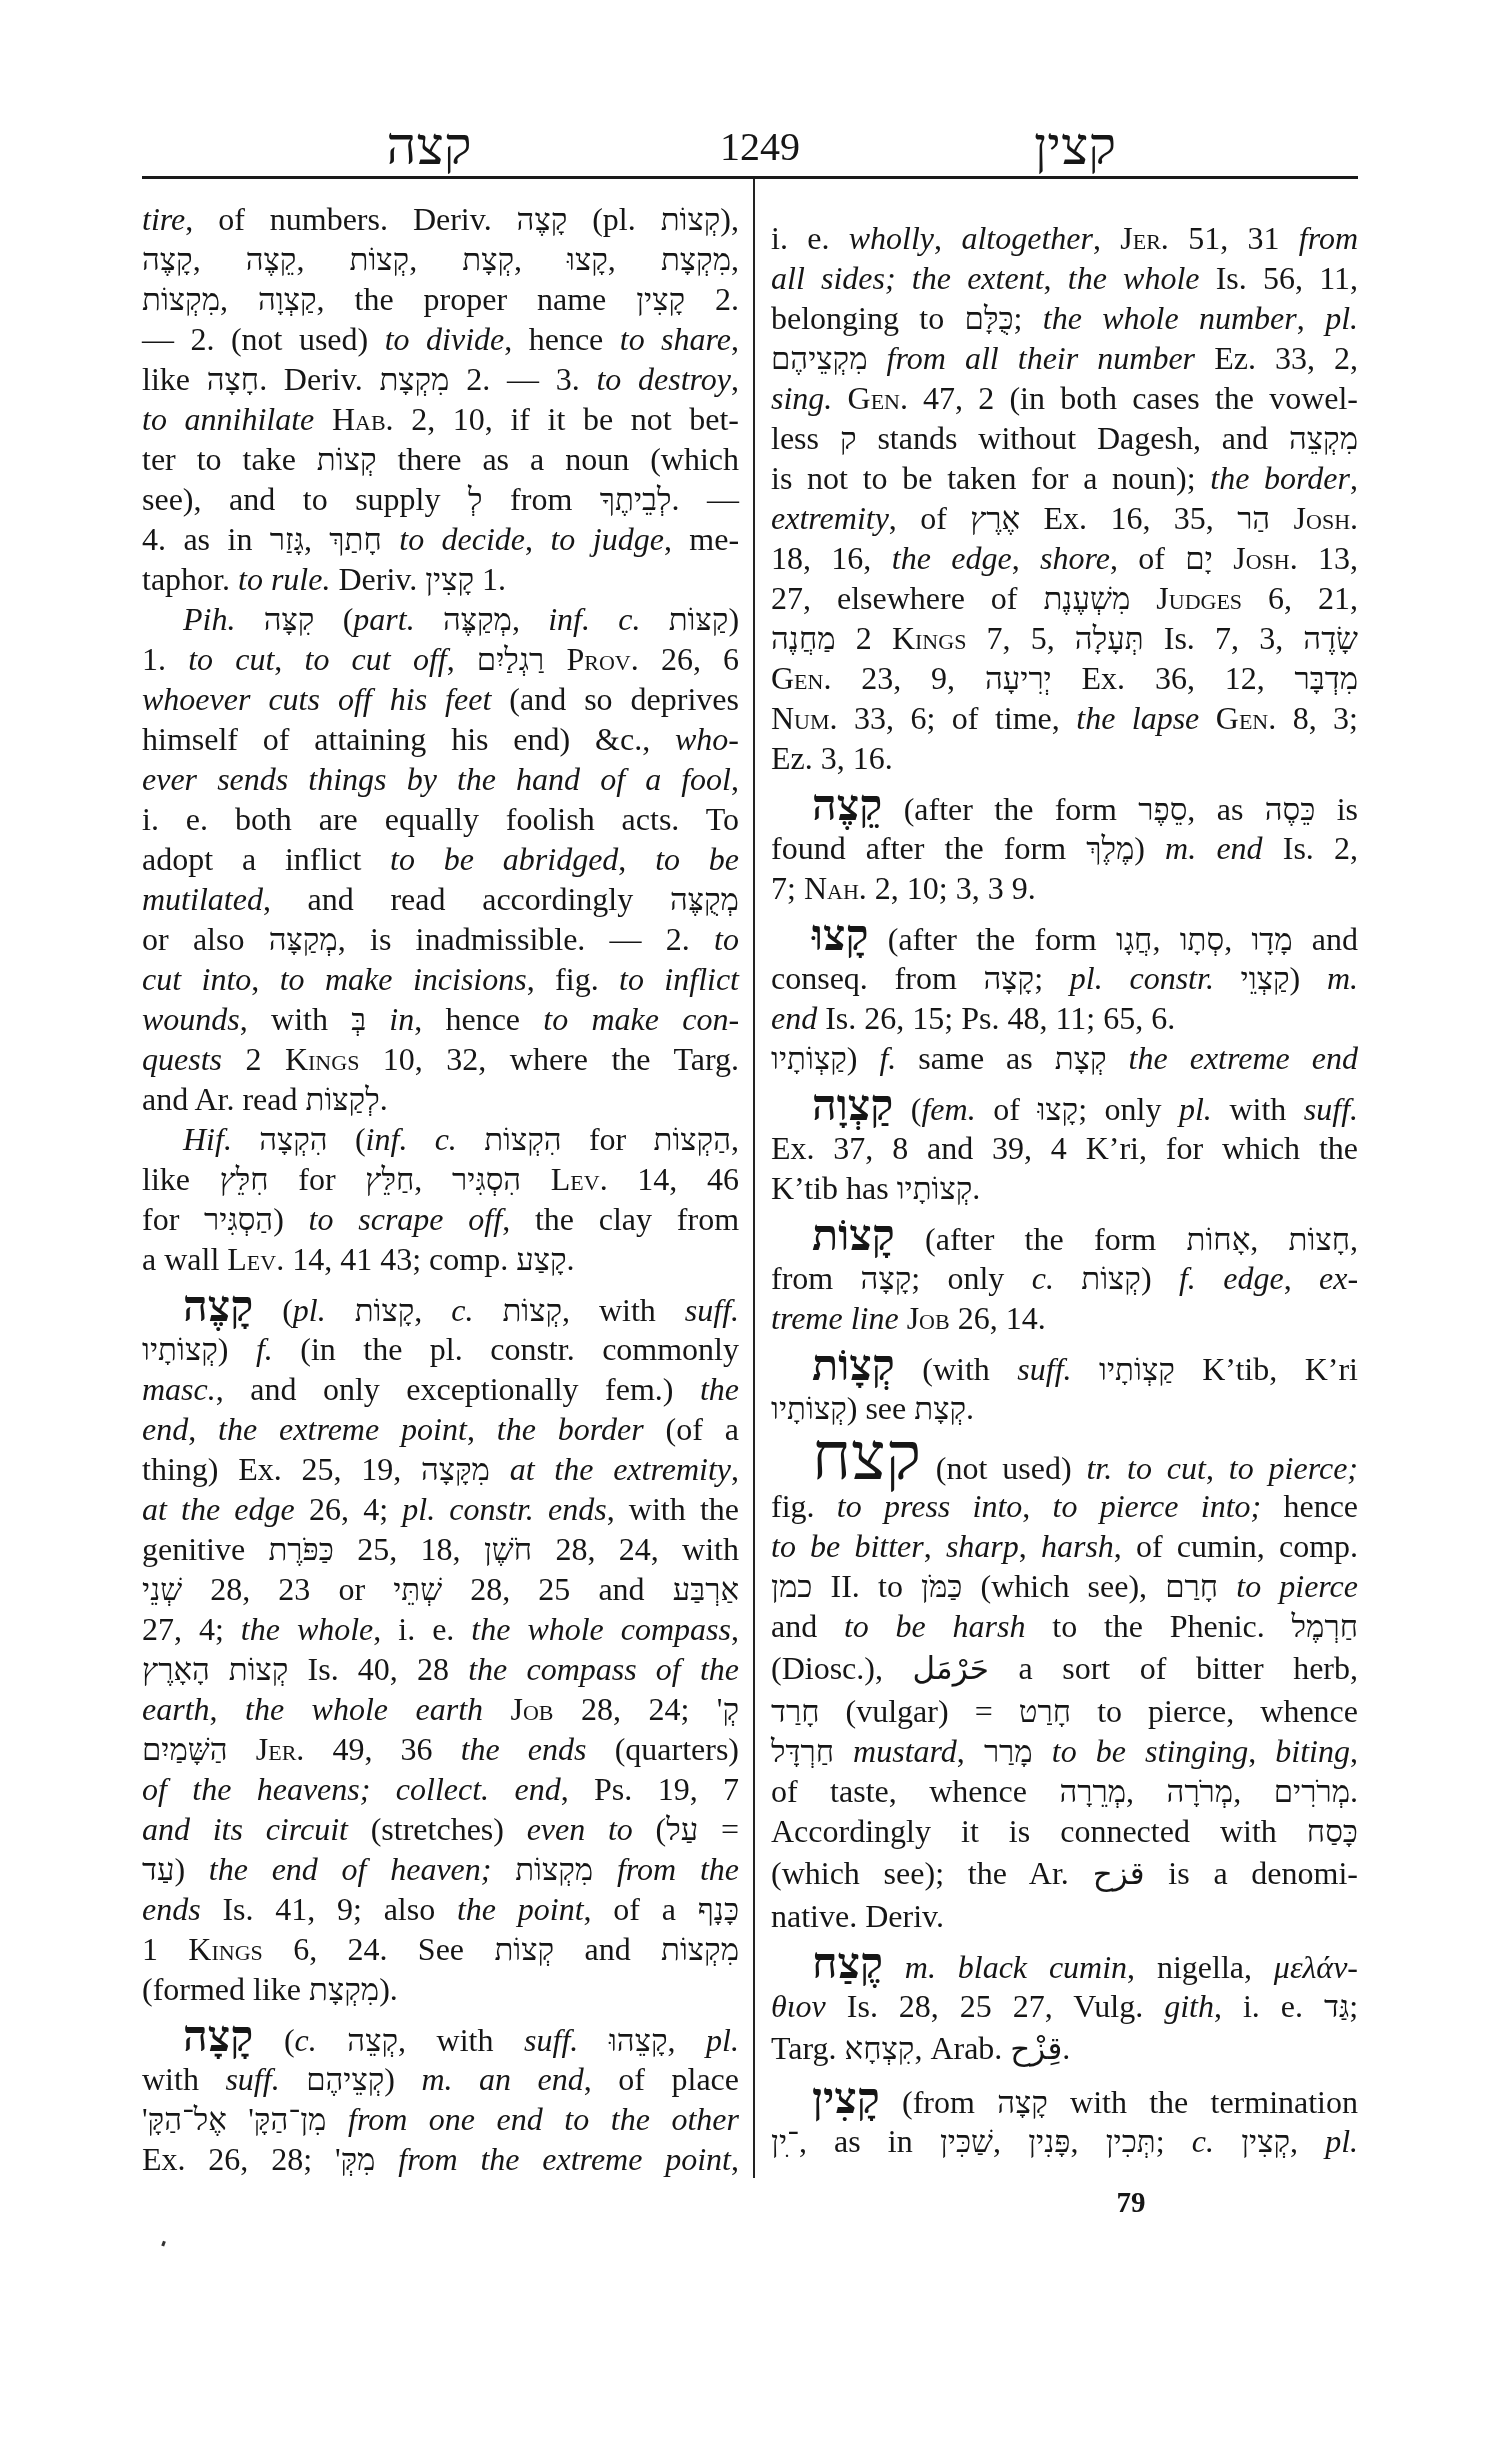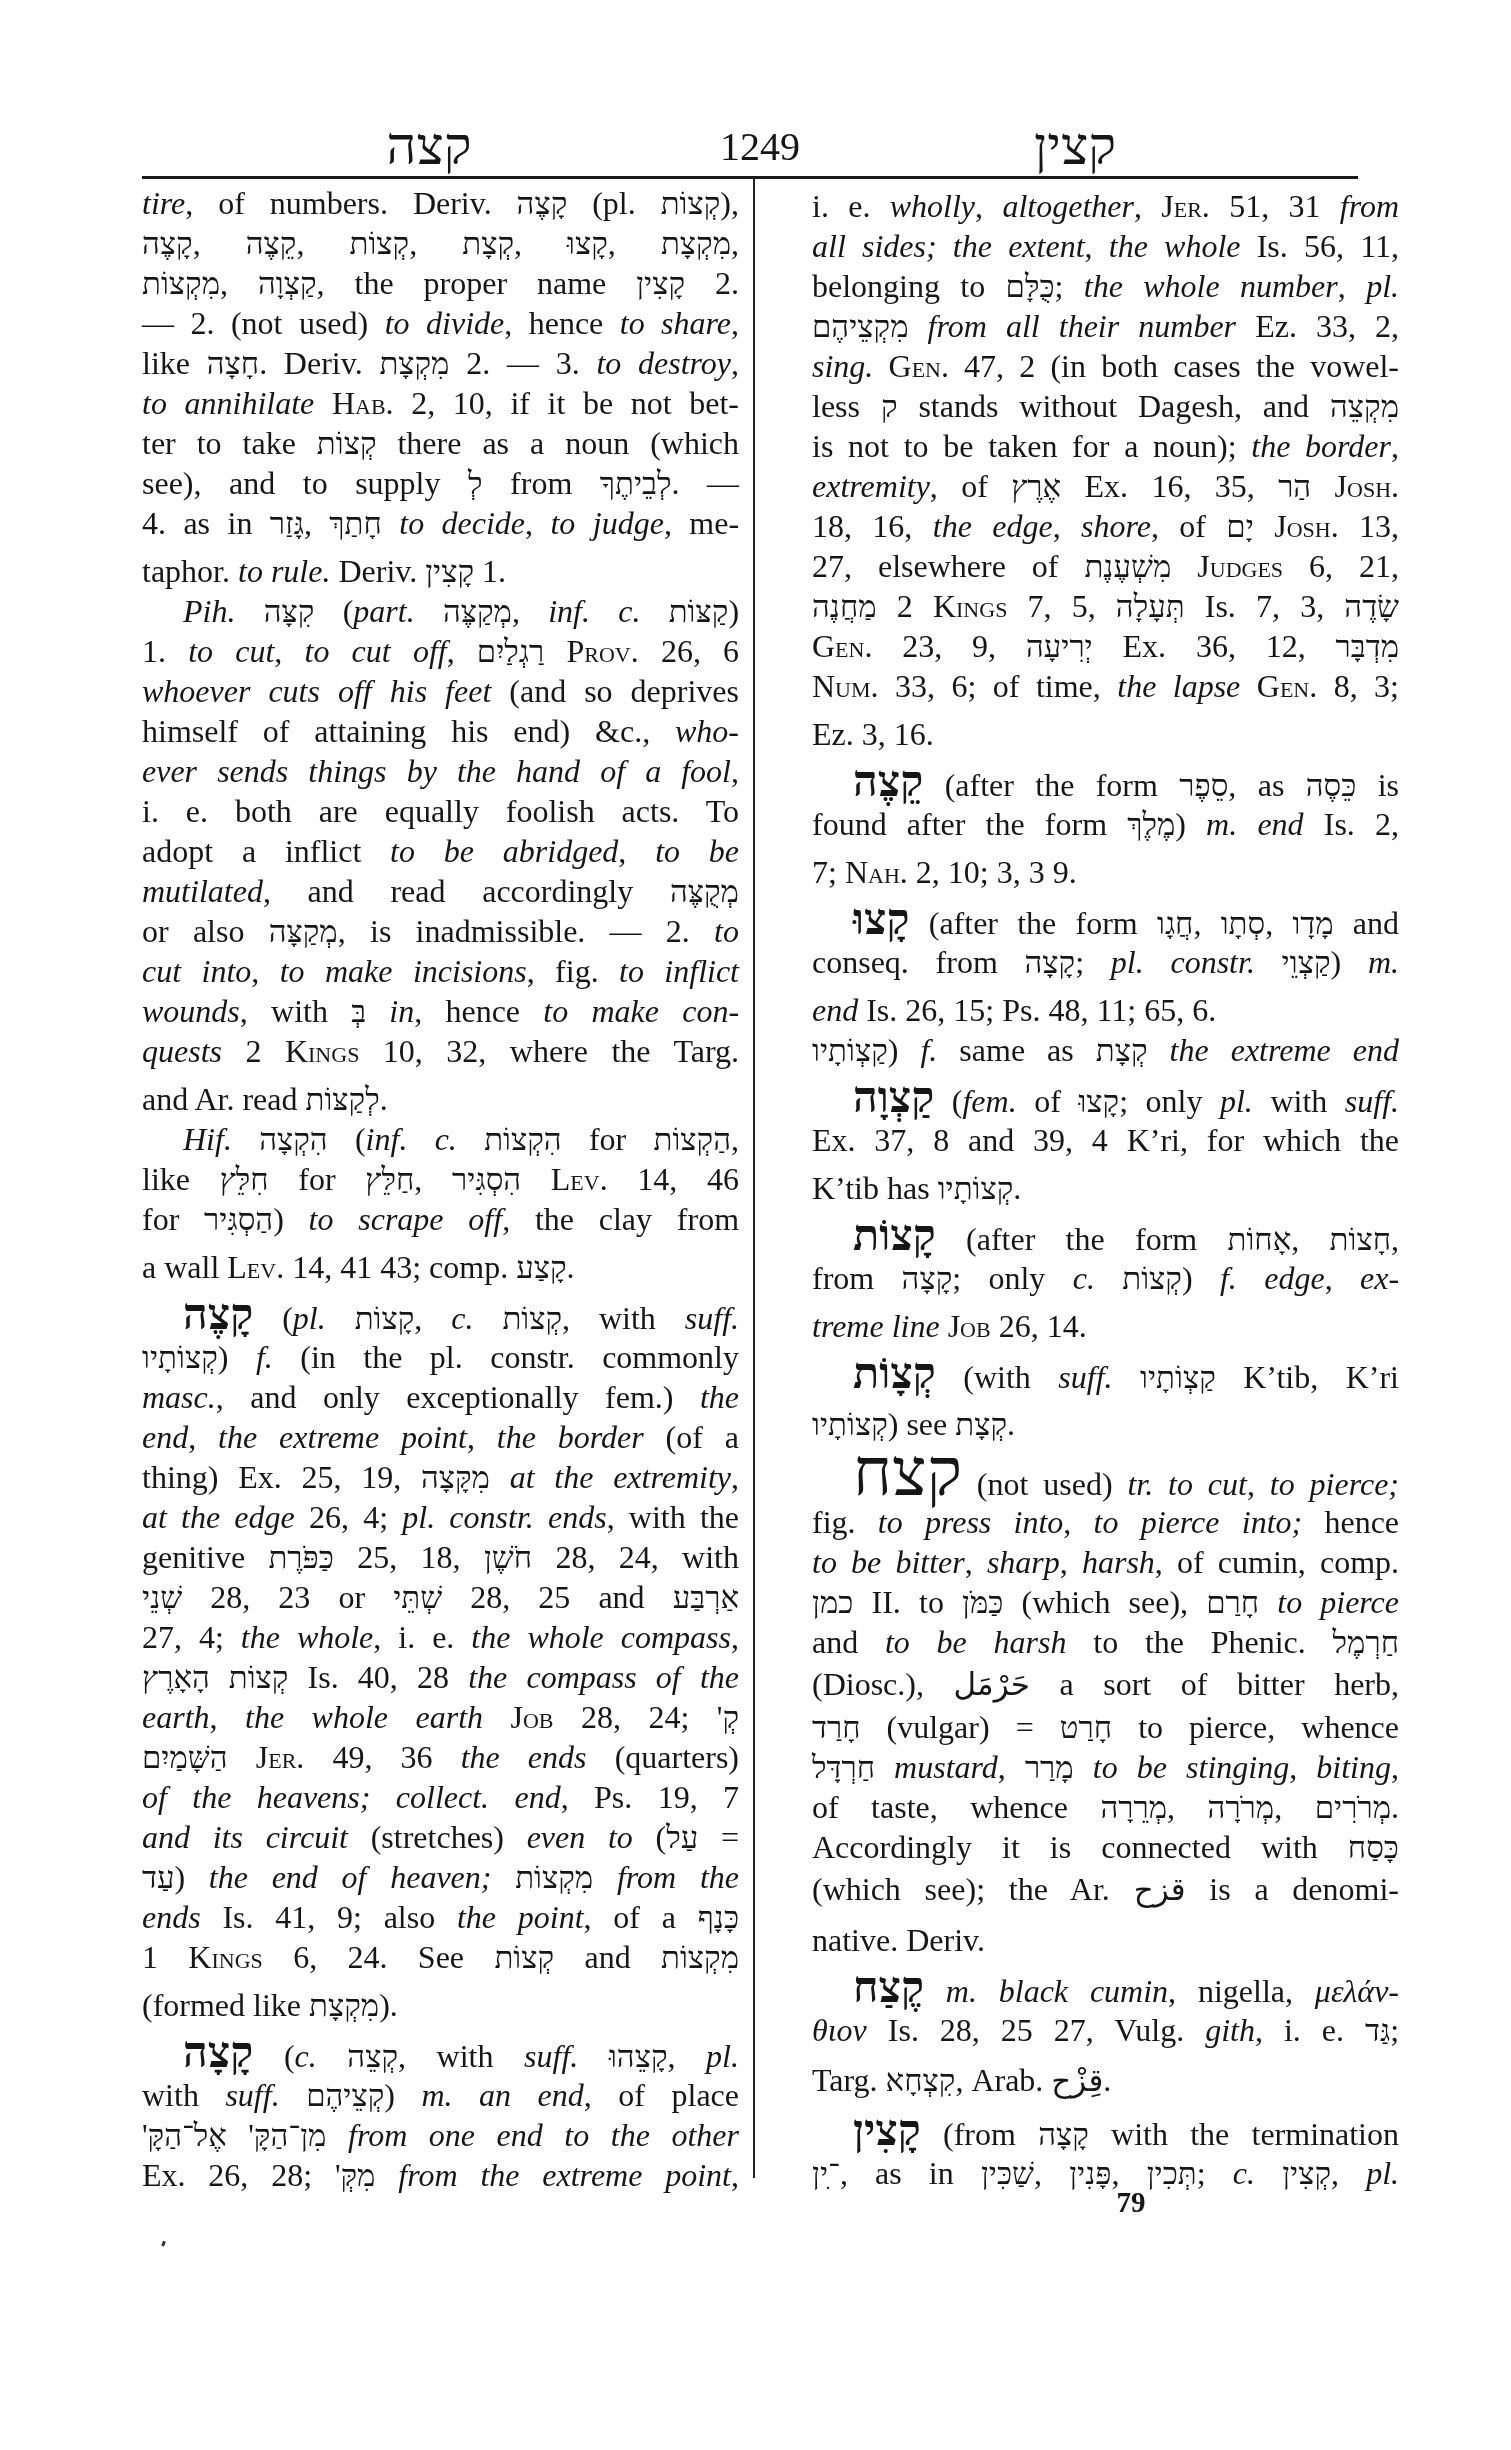--- a/index.html
+++ b/index.html
@@ -14,23 +14,23 @@
   .rh-page { left: 760px; font-size: 40px; }
   .rh-right { left: 1075px; }
   .head-rule { position: absolute; left: 142px; top: 176px; width: 1216px; height: 2.7px; background: #1a1a1a; }
   .col-divider { position: absolute; left: 753px; top: 179px; width: 1.8px; height: 1999px; background: #222222; }
   .col {
     position: absolute; top: 185px; height: 2008px;
     display: flex; flex-direction: column; justify-content: center;
     font-size: 32px;
   }
   .col.left { left: 142px; width: 597px; }
-  .col.right { left: 812px; width: 587px; }
+  .col.right { left: 771px; width: 587px; }
   .line { height: 40px; line-height: 40px; text-align: justify; text-align-last: justify; white-space: normal; overflow: visible; }
-  .line.e { text-align-last: left; margin-top: 8px; }
+  .line.e { text-align-last: left; }
   .line.ind { padding-left: 41px; }
   .line.hw { height: 50px; line-height: 56px; }
   .line.ar { height: 45px; line-height: 45px; }
   .line.hr { height: 58px; line-height: 58px; }
   .seg-i, .seg-gr { font-style: italic; }
   .seg-sc { font-variant: small-caps; }
   .seg-h { font-family: "Liberation Serif", "DejaVu Sans", serif; font-size: 31px; direction: rtl; unicode-bidi: isolate; }
   .seg-hw { font-family: "Liberation Serif", "DejaVu Sans", serif; font-size: 43px; font-weight: bold; direction: rtl; unicode-bidi: isolate; }
   .seg-hr { font-family: "Liberation Serif", "DejaVu Sans", serif; font-size: 66px; direction: rtl; unicode-bidi: isolate; }
   .seg-ar { font-family: "DejaVu Sans", sans-serif; font-size: 31px; direction: rtl; unicode-bidi: isolate; }

